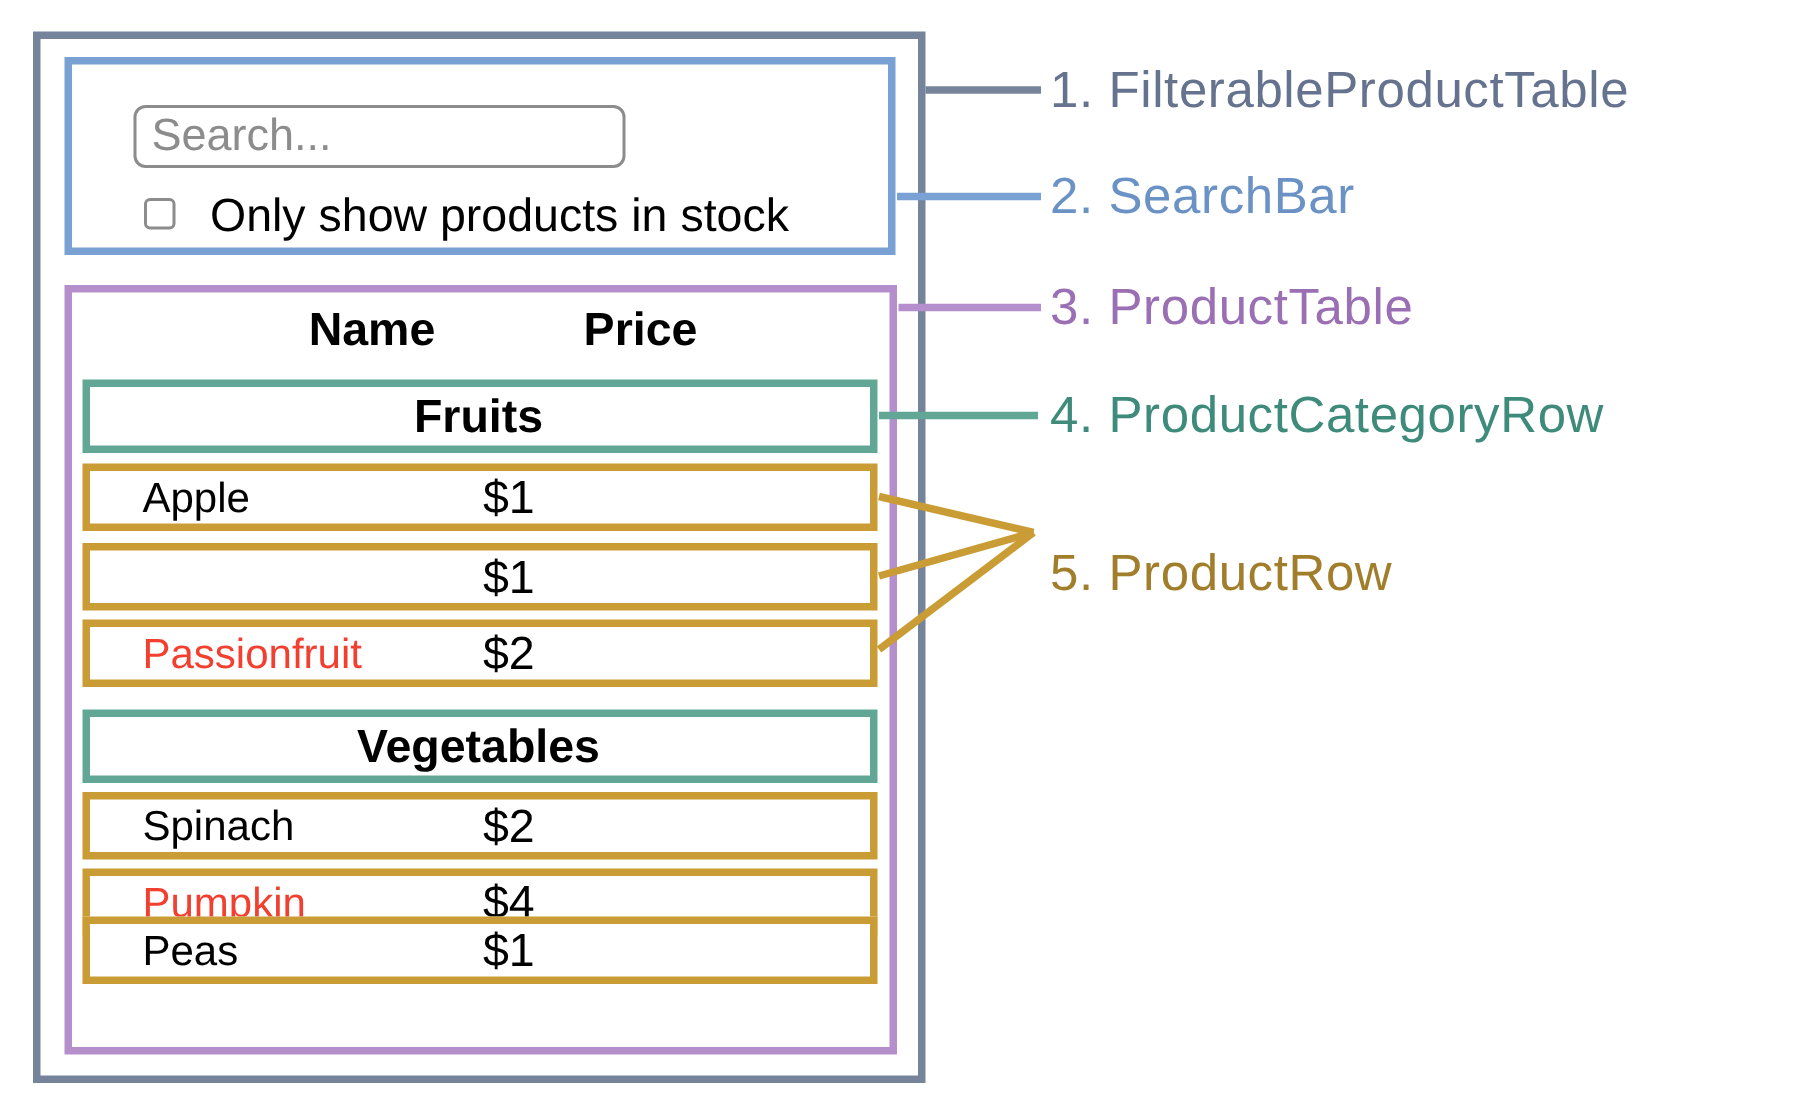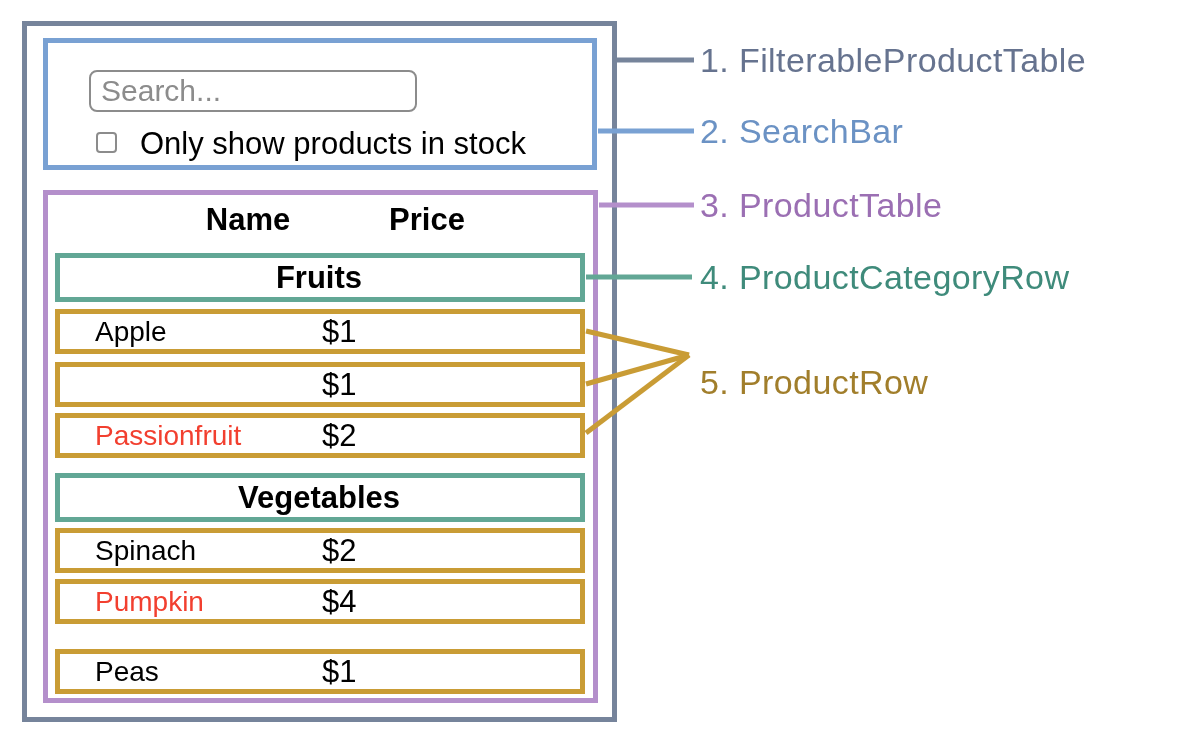--- a/index.html
+++ b/index.html
@@ -54,21 +54,21 @@
   .product-row .p-price { position:absolute; left:262px; top:50%; transform:translateY(-50%); font-size:31px; color:#000; white-space:nowrap; }
 
   
   .cat-fruits     { top:58px;  }
   .row-0-0        { top:114px; }
   .row-0-1        { top:167px; }
   .row-0-2        { top:218px; }
   .cat-vegetables { top:278px; }
   .row-1-0        { top:333px;text-align:right; }
   .row-1-1        { top:384px; }
-  .row-1-2        { top:454px; }
+  .row-1-2        { top:416px; }
 
   
   .overlay { position:absolute; left:0; top:0; pointer-events:none; }
 
   
   .legend-item {
     position:absolute; left:700px; height:40px; line-height:40px;
     font-size:34px; letter-spacing:0.4px; white-space:nowrap;
   }
   .li-1 { top:40px;  }

